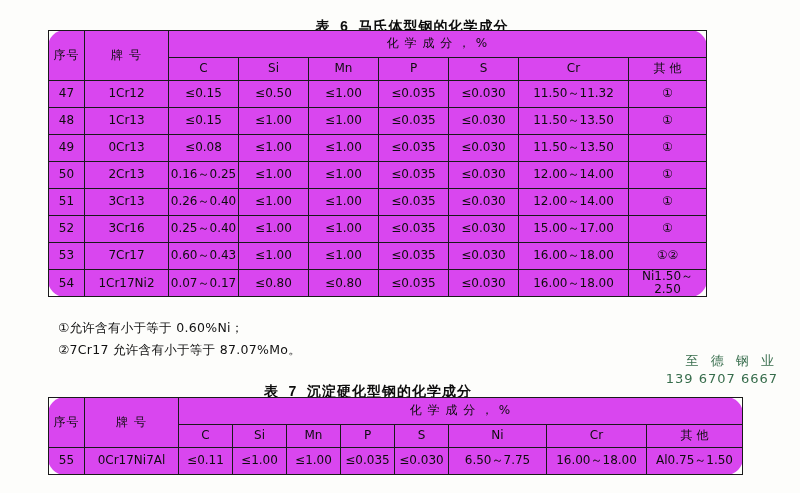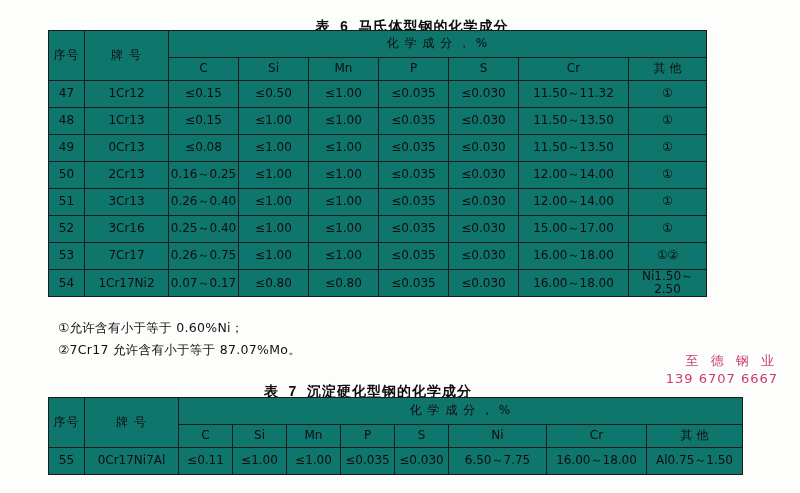--- a/index.html
+++ b/index.html
@@ -29,21 +29,22 @@
     margin: 12px;
     padding: 0;
     font-family: Liberation Mono, monospace;
   }
   .t6-title { position: absolute; left: 0; top: 6px; width: 800px; }
   .t7-title { position: absolute; left: 0; top: 371px; width: 712px; }
 
   table.grid {
     border-collapse: collapse;
     table-layout: fixed;
-    background: #0f766e;
+    background: #d946ef;
+    border-radius: 17px;
   }
   table.grid td, table.grid th {
     border: 1px solid #1a1a1a;
     font-weight: normal;
     font-size: 12px;
     text-align: center;
     vertical-align: middle;
     padding: 0;
     line-height: 1.1;
     color: #0d0d0d;
@@ -86,21 +87,21 @@
     color: #111;
     letter-spacing: 0.3px;
   }
   .notes div { white-space: nowrap; }
 
   .watermark {
     position: absolute;
     right: 22px;
     top: 352px;
     text-align: right;
-    color: #be185d;
+    color: #14532d;
     font-size: 13px;
     line-height: 1.35;
     opacity: 0.85;
     pointer-events: none;
     font-family: "DejaVu Sans", "Liberation Sans", sans-serif;
   }
   .watermark .wm-phone { letter-spacing: 1px; }
   .spaced { letter-spacing: 4px; }
 </style>
 </head>
@@ -201,21 +202,21 @@
           <td>≤1.00</td>
           <td>≤1.00</td>
           <td>≤0.035</td>
           <td>≤0.030</td>
           <td>15.00～17.00</td>
           <td>①</td>
         </tr>
         <tr class="data-row">
           <td>53</td>
           <td>7Cr17</td>
-          <td>0.26～0.75</td>
+          <td>0.60～0.43</td>
           <td>≤1.00</td>
           <td>≤1.00</td>
           <td>≤0.035</td>
           <td>≤0.030</td>
           <td>16.00～18.00</td>
           <td>①②</td>
         </tr>
         <tr class="data-row">
           <td>54</td>
           <td>1Cr17Ni2</td>

